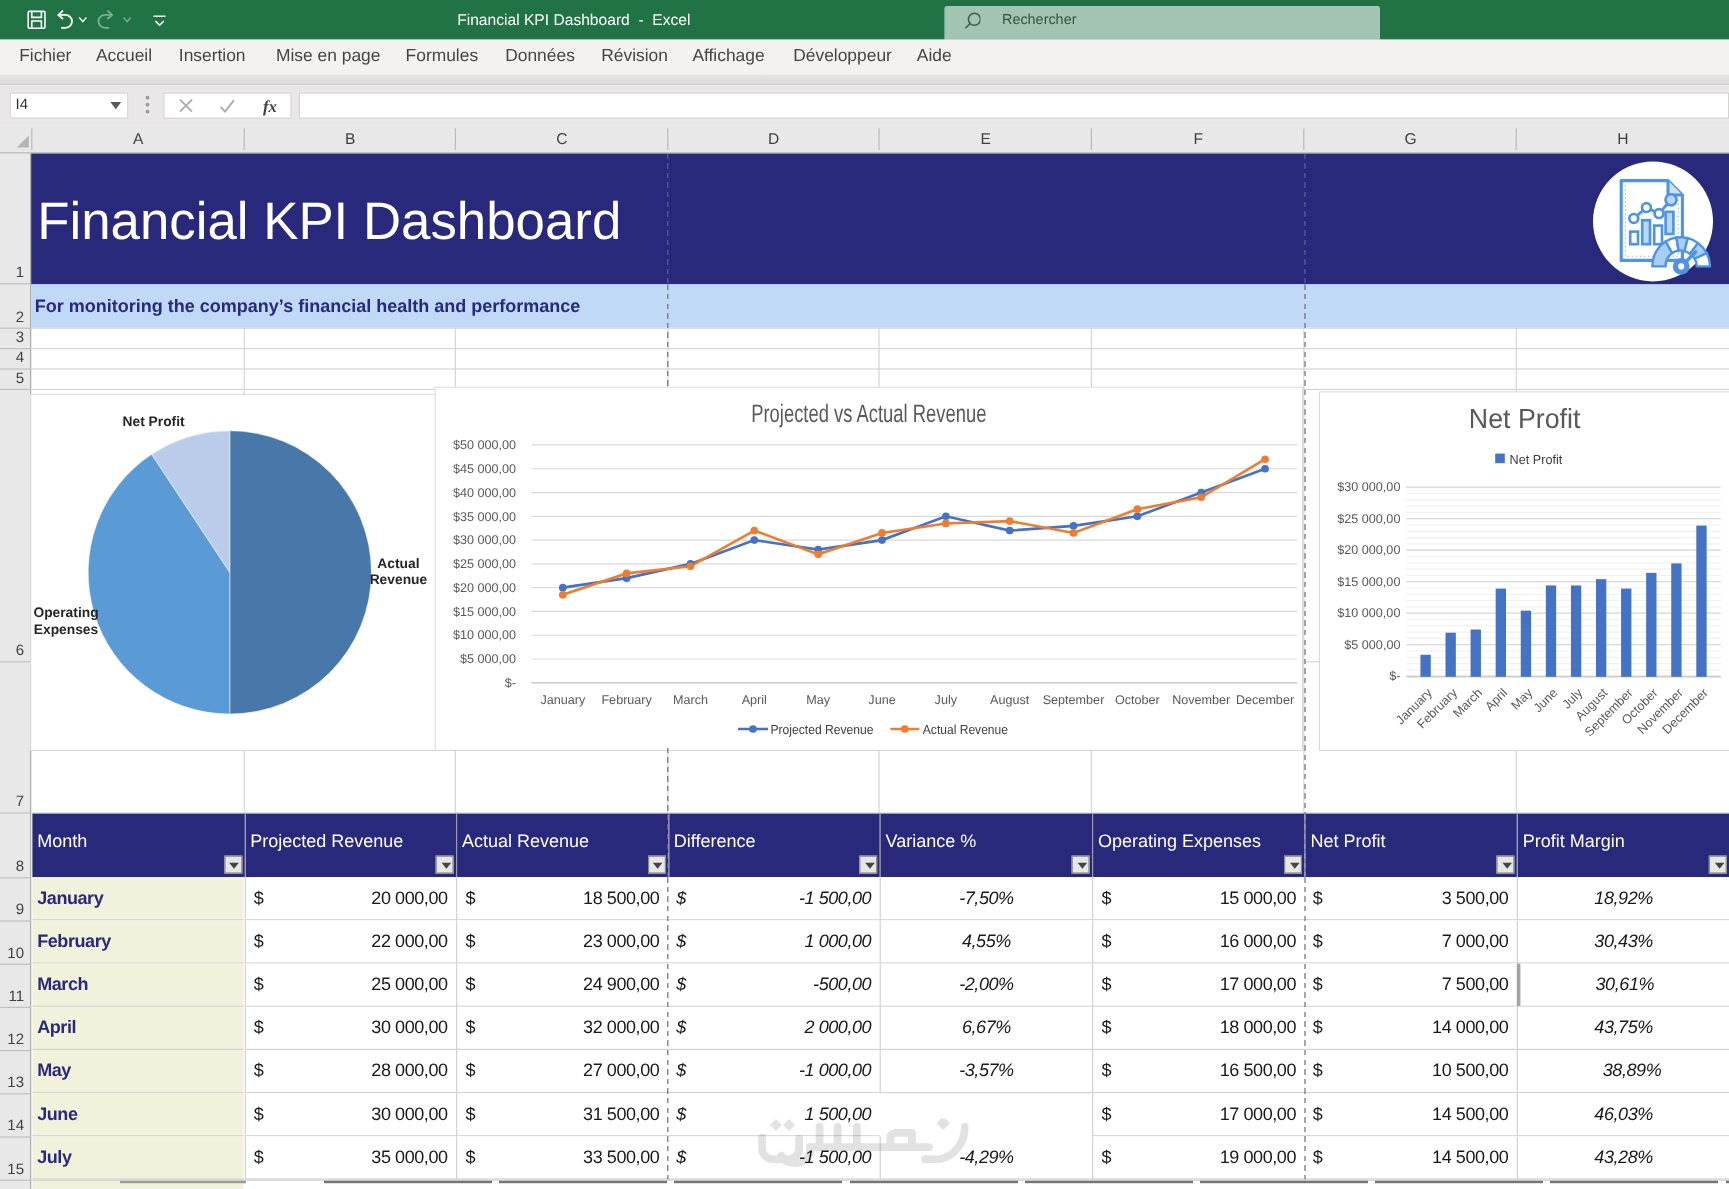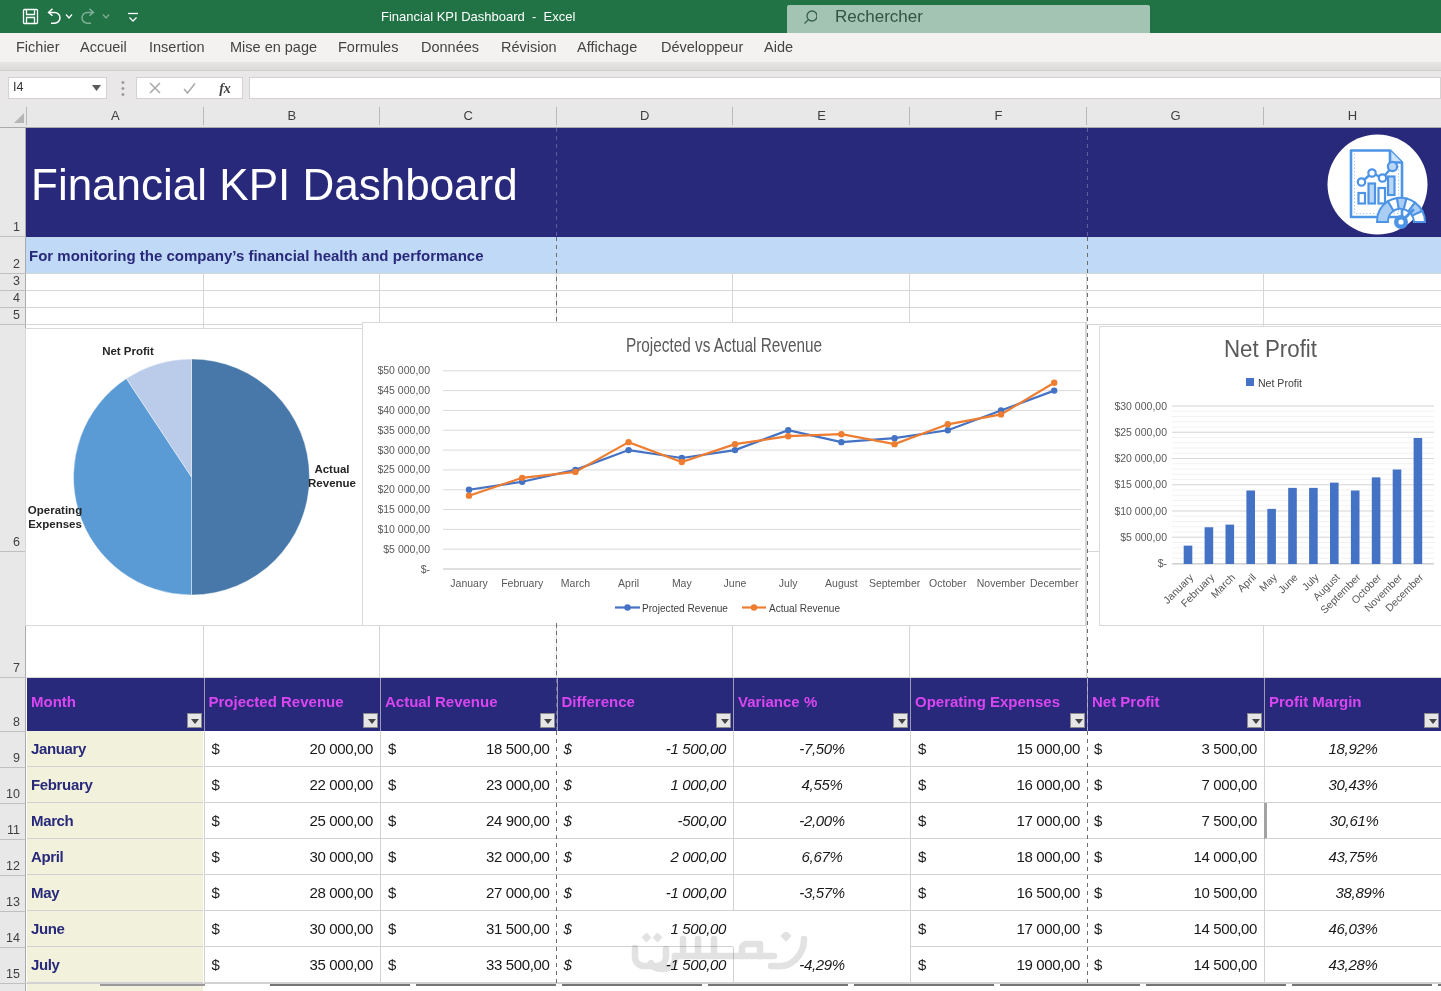--- a/index.html
+++ b/index.html
@@ -1,37 +1,37 @@
 <!DOCTYPE html>
 <html><head><meta charset="utf-8"><style>
 *{margin:0;padding:0;box-sizing:border-box}
 html,body{width:1441px;height:991px;overflow:hidden}
 #app{position:relative;width:1441px;height:991px;background:#fff;
   font-family:"Liberation Sans",sans-serif;overflow:hidden}
 .abs{position:absolute}
 .titlebar{left:0;top:0;width:1441px;height:33px;background:#217346}
 .titletext{color:#fff;font-size:13px;white-space:nowrap}
-.searchbox{left:787px;top:5px;width:363px;height:40px;background:#A3C4B2;border-radius:2px;color:#33523F;font-size:17px;line-height:23px}
+.searchbox{left:787px;top:5px;width:363px;height:40px;background:#A3C4B2;border-radius:2px;color:#33523F;font-size:12px;line-height:23px}
 .tabs{left:0;top:33px;width:1441px;height:29px;background:#F4F2F1}
 .tab{position:absolute;top:0;height:29px;line-height:29px;font-size:14.5px;color:#444;white-space:nowrap}
 .ribstrip{left:0;top:62px;width:1441px;height:9px;background:linear-gradient(#E7E5E4,#DDDBDA);border-bottom:1px solid #D0CECD}
 .fbar{left:0;top:71px;width:1441px;height:33px;background:#E9E7E7}
 .whitebox{position:absolute;background:#fff;border:1px solid #D4D2D1}
 .colhdr{left:0;top:104px;width:1441px;height:24px;background:#E8E8E8;border-bottom:1px solid #ABABAB}
 .lt{position:absolute;top:0;height:23px;line-height:24px;font-size:13px;color:#3F3F3F;text-align:center}
 .vsep{position:absolute;top:3px;height:18px;width:1px;background:#B9B9B9}
 .rowhdr{left:0;top:128px;width:26px;height:863px;background:#E8E8E8;border-right:1px solid #ABABAB}
 .rn{position:absolute;right:5px;font-size:12.5px;color:#3F3F3F}
 .rsep{position:absolute;left:0;width:26px;height:1px;background:#C0C0C0}
 .gl{position:absolute;background:#D6D6D6}
 .banner{left:26px;top:128px;width:1415px;height:109px;background:#29297C}
 .banner2{left:26px;top:237px;width:1415px;height:36px;background:#BFD9F6}
 .btitle{position:absolute;left:31px;top:160px;color:#fff;font-size:44px}
 .bsub{position:absolute;left:29px;top:247px;color:#29297C;font-size:15px;font-weight:bold}
-.thead{position:absolute;background:#29297C;color:#d946ef;font-weight:bold;font-size:15px}
+.thead{position:absolute;background:#29297C;color:#ffffff;font-weight:normal;font-size:15px}
 .thead .tx{position:absolute;left:4px;top:15px;white-space:nowrap}
 .fbtn{position:absolute;width:15px;height:15px;background:#E6E6E6;border:1px solid #8a8a8a;bottom:3px;right:2px}
 .fbtn:after{content:"";position:absolute;left:3.5px;top:5px;border-left:4px solid transparent;border-right:4px solid transparent;border-top:5px solid #444}
 .trow{position:absolute;font-size:15px;letter-spacing:-0.35px}
 .cell{position:absolute;top:0;height:36px;border-bottom:1px solid #D2D2D2}
 .mon{background:#F2F2DC;color:#29297C;font-weight:bold;line-height:35px;padding-left:4px}
 .cur{background:#fff;color:#191919;line-height:35px}
 .cur .d{position:absolute;left:7px}
 .cur .v{position:absolute;right:7px}
 .ital{font-style:italic}

